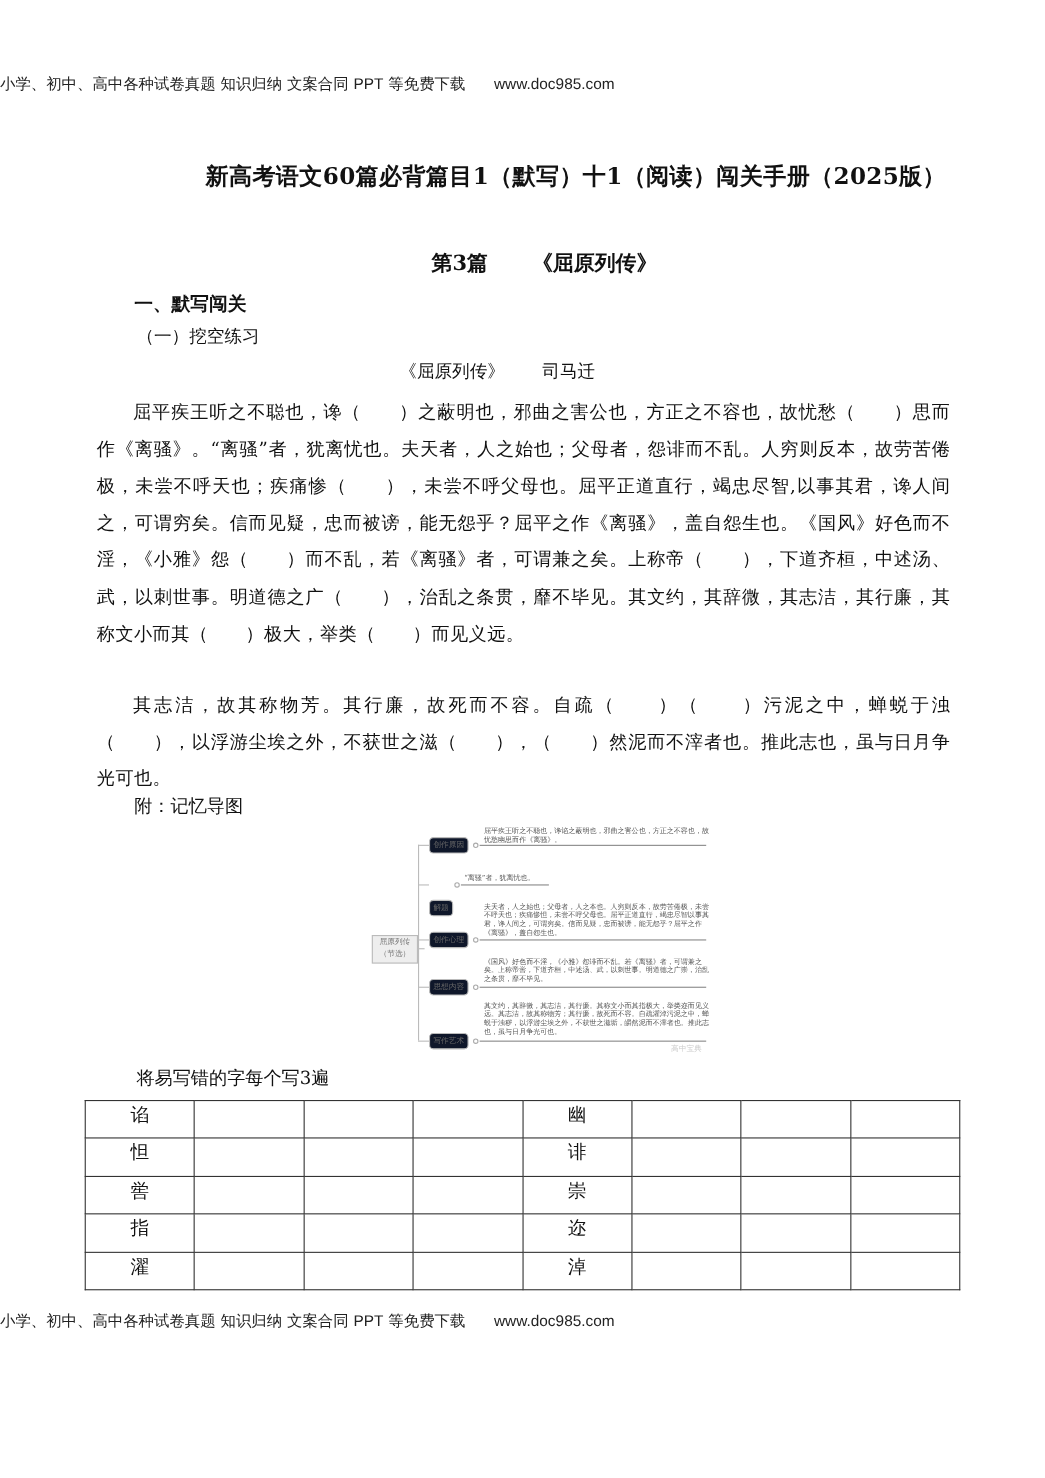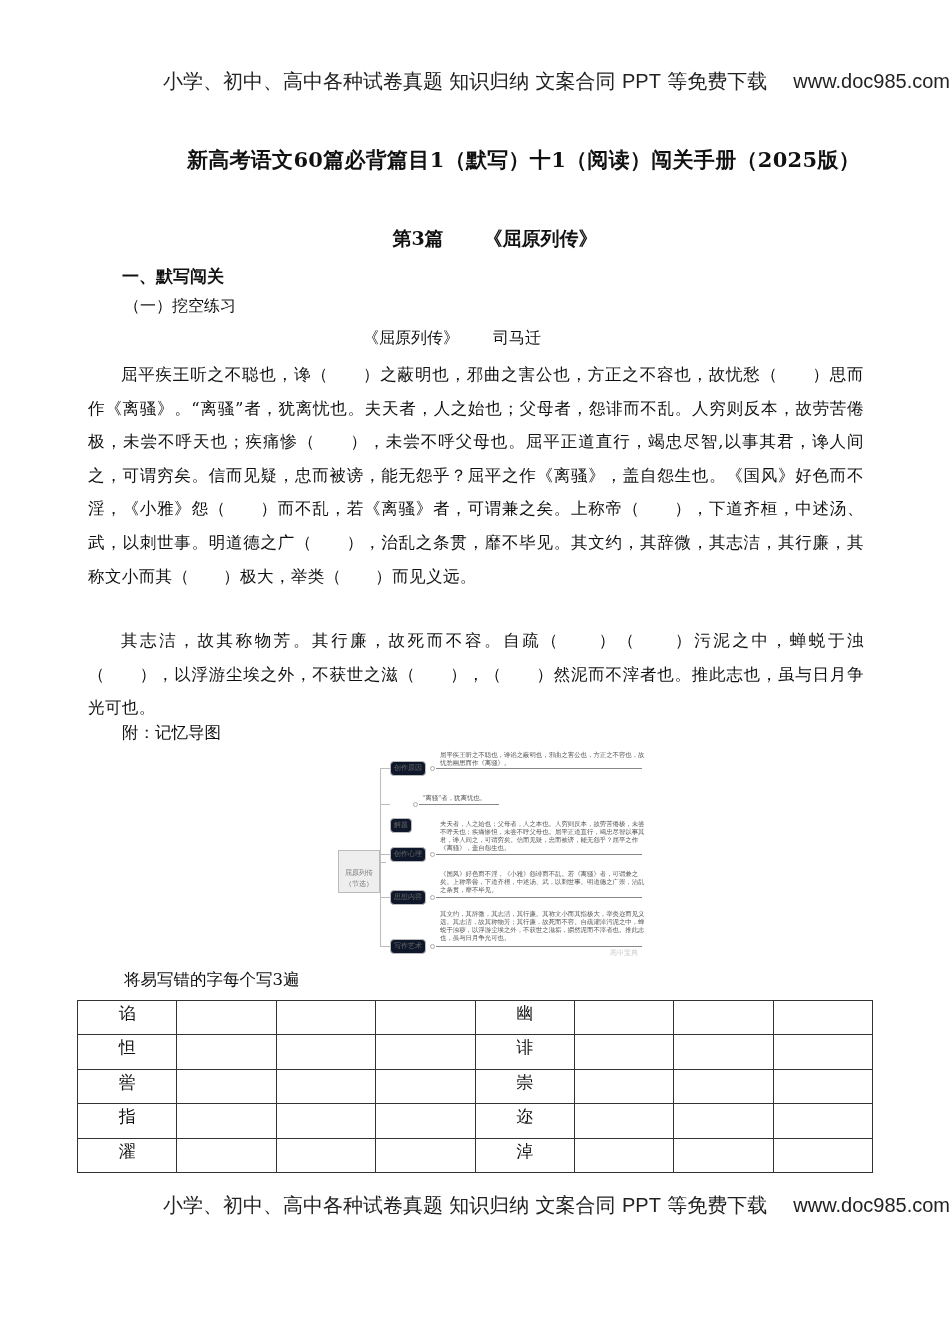--- a/index.html
+++ b/index.html
@@ -1,19 +1,19 @@
 <!DOCTYPE html>
 <html><head>
 <meta charset="utf-8">
 <style>
   html, body { margin: 0; padding: 0; background: #ffffff; }
   body { width: 950px; height: 1344px; position: relative; overflow: hidden;
          font-family: "DejaVu Serif", "Liberation Serif", serif; color: #111; }
-  .hdr, .ftr { position: absolute; left: 0; width: 950px; text-align: right;
-               font-size: 20px; color: #222; }
+  .hdr, .ftr { position: absolute; left: 0; width: 950px; text-align: left;
+               font-size: 14px; color: #222; }
   .hdr { top: 68px; }
   .ftr { top: 1192px; }
   .hdr .url, .ftr .url { font-family: "Liberation Sans", "DejaVu Sans", sans-serif; margin-left: 26px; }
   .hdr .ppt, .ftr .ppt { font-family: "Liberation Sans", "DejaVu Sans", sans-serif; }
   .title { position: absolute; left: 140px; width: 720px; top: 143px; text-align: right;
            font-size: 21px; font-weight: bold; line-height: 34px; letter-spacing: 0.3px; }
   .subtitle { position: absolute; left: 0; width: 990px; top: 226px; text-align: center;
               font-size: 19px; font-weight: bold; }
   .subtitle .gap { display: inline-block; width: 40px; }
   .sec { position: absolute; left: 122px; top: 265px; font-size: 17px; font-weight: bold;
@@ -23,21 +23,21 @@
           padding-left: 40px; box-sizing: border-box; }
   .work .gap { display: inline-block; width: 34px; }
   .para { position: absolute; left: 88px; width: 776px; font-size: 16.5px; line-height: 33.6px;
           text-align: justify; text-indent: 2em; margin: 0; letter-spacing: 0.4px; }
   .p1 { top: 358px; }
   .p2 { top: 624px; }
   .attach { position: absolute; left: 122px; top: 722px; font-size: 16.5px; }
   .mindmap { position: absolute; left: 336px; top: 752px; width: 306px; height: 206px; }
   .mm-root { position: absolute; left: 2px; top: 98px; width: 40px; height: 24px;
              border: 1px solid #bbb; border-radius: 0; background: #eee;
-             font-size: 7px; line-height: 11px; text-align: center; color: #777; padding-top: 17px; }
+             font-size: 7px; line-height: 11px; text-align: center; color: #777; padding-top: 0; }
   .mm-trunk { position: absolute; left: 44px; top: 16px; width: 1px; height: 178px; background: #bbb; }
   .mm-stub { position: absolute; left: 44px; top: 110px; width: 6px; height: 1px; background: #bbb; }
   .mm-branch { position: absolute; left: 44px; }
   .mm-branch .link { position: absolute; left: 0; width: 10px; height: 1px; background: #bbb; }
   .mm-node { position: absolute; left: 10px; height: 13px; padding: 0 3px; border: 1px solid #bbb;
              border-radius: 4px; background: #0f172a; font-size: 7px; line-height: 13px; color: #666; white-space: nowrap; }
   .mm-dot { position: absolute; width: 3px; height: 3px; border: 1px solid #aaa; border-radius: 50%; background: #fff; }
   .mm-line { position: absolute; height: 1px; background: #888; }
   .mm-text { position: absolute; font-size: 6.4px; line-height: 8px; color: #555; width: 208px; }
   .mm-wm { position: absolute; right: 4px; bottom: 0; font-size: 7px; color: #ccc; }

